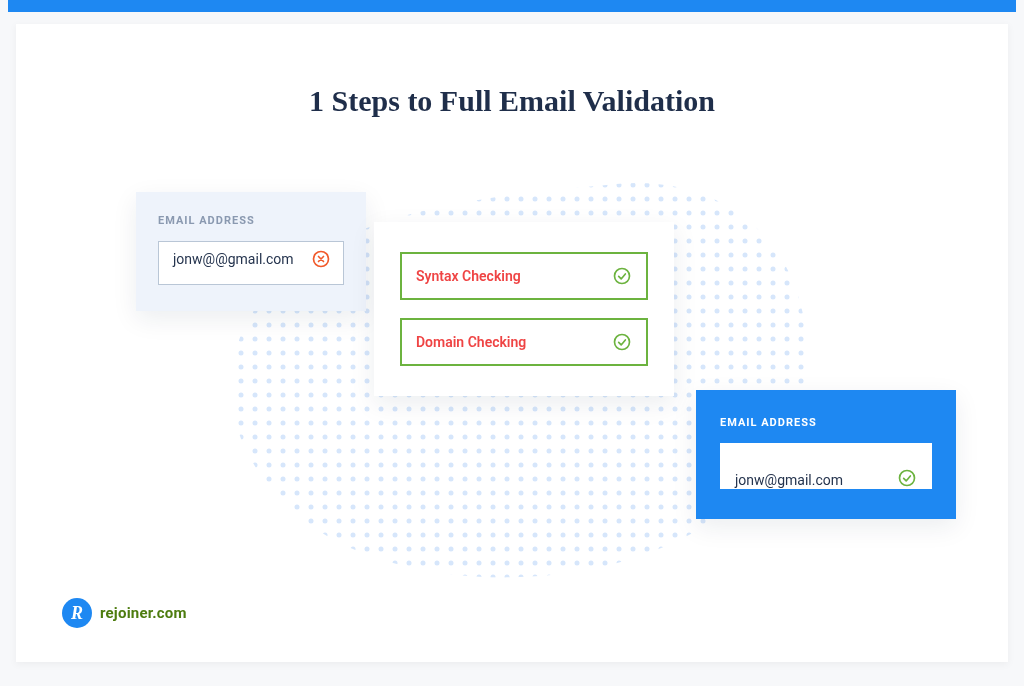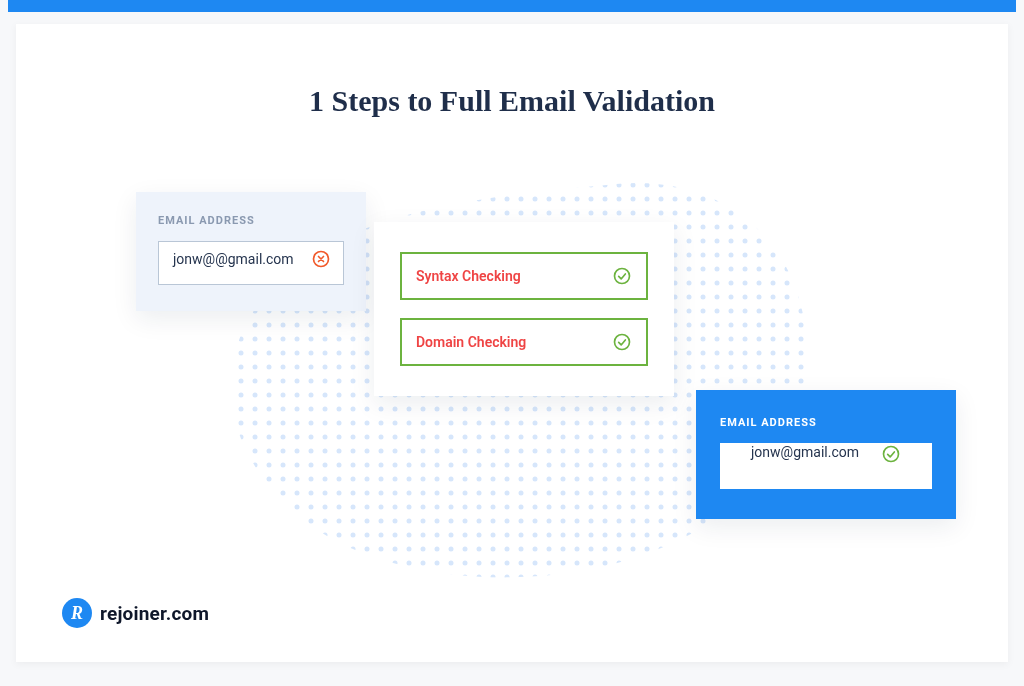--- a/index.html
+++ b/index.html
@@ -107,23 +107,23 @@
     letter-spacing: 1px;
     font-weight: 700;
     color: #ffffff;
     margin-bottom: 14px;
   }
   .panel-right .field {
     border: 1px solid rgba(255,255,255,0.6);
     background: #ffffff;
     height: 46px;
     display: flex;
-    align-items: flex-start;
+    align-items: flex-end;
     justify-content: space-between;
-    padding: 0 30px;
+    padding: 0 14px;
   }
   .panel-right .field-text {
     font-size: 14px;
     color: #25344e;
   }
 
   
   .icon { width: 20px; height: 20px; display: inline-block; flex-shrink: 0; }
   .icon svg { width: 100%; height: 100%; display: block; }
 
@@ -138,23 +138,23 @@
   }
   .footer .logo-badge {
     width: 30px; height: 30px; border-radius: 50%;
     background: #1e88f2;
     display: flex; align-items: center; justify-content: center;
     color: #fff; font-weight: 700; font-style: italic;
     font-family: Georgia, serif;
     font-size: 18px;
   }
   .footer .logo-text {
-    color: #0f172a;
-    font-weight: 700;
-    font-size: 19px;
+    color: #4d7c0f;
+    font-weight: 700;
+    font-size: 15px;
     letter-spacing: 0.2px;
   }
 </style>
 </head>
 <body>
 
 <div class="page">
   <div class="top-bar"></div>
 
   <div class="card">

